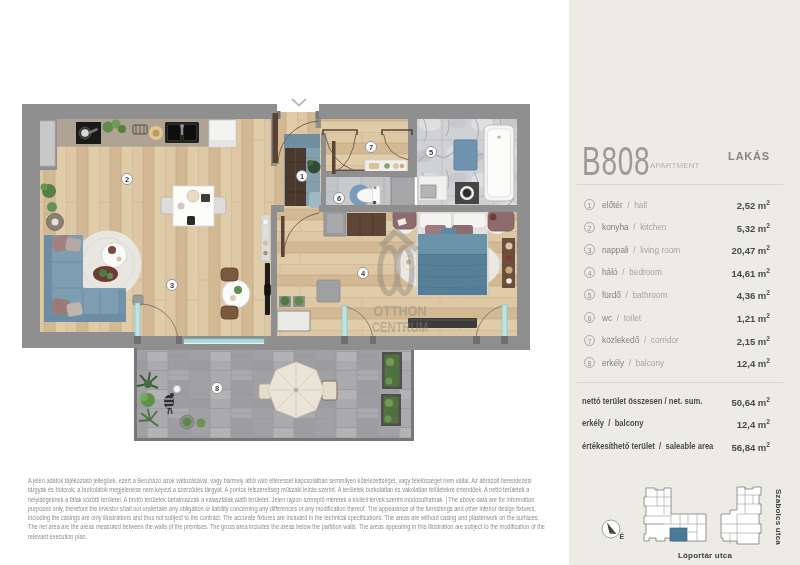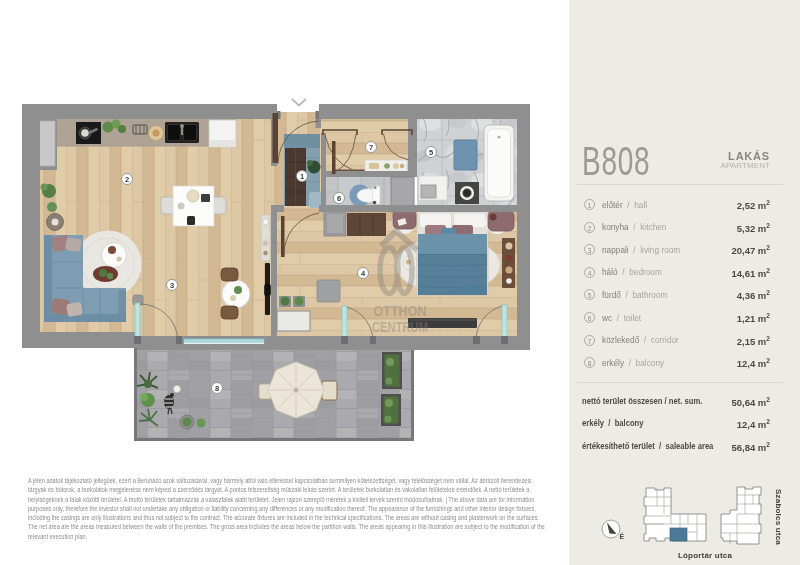--- a/index.html
+++ b/index.html
@@ -2,21 +2,21 @@
 <html><head>
 <meta charset="utf-8">
 <style>
   html,body{margin:0;padding:0;}
   body{width:800px;height:565px;background:#ffffff;font-family:"Liberation Sans",sans-serif;overflow:hidden;}
   .page{position:relative;width:800px;height:565px;}
   .abs{position:absolute;}
   .panel{position:absolute;left:569px;top:0;width:231px;height:565px;background:#ecebe6;}
   .b808{position:absolute;left:582px;top:139px;font-size:40px;color:#9b9a93;letter-spacing:1px;transform:scaleX(0.70);transform-origin:left top;}
   .lakas{position:absolute;left:650px;top:150px;width:120px;text-align:right;font-size:11px;font-weight:bold;letter-spacing:0.8px;color:#87867f;}
-  .apart{position:absolute;left:650px;top:161px;width:120px;text-align:right;font-size:8px;letter-spacing:0.1px;color:#b4b3ac;}
+  .apart{position:absolute;left:650px;top:161px;width:120px;font-size:8px;letter-spacing:0.1px;color:#b4b3ac;}
   .hr{position:absolute;left:577px;width:206px;height:1px;background:#d9d7d1;}
   .rowname{position:absolute;left:602px;font-size:9px;color:#82827c;white-space:nowrap;transform:scaleX(0.92);transform-origin:left top;}
   .rowname .en{color:#a6a59e;}
   .rowval{position:absolute;left:650px;width:120px;text-align:right;font-size:9.5px;font-weight:bold;color:#4b4b46;white-space:nowrap;}
   .circ{position:absolute;left:584px;width:11px;height:11px;border:1px solid #aaa9a2;border-radius:50%;font-size:6.5px;line-height:11px;text-align:center;color:#8b8b85;box-sizing:border-box;}
   .sumname{position:absolute;left:582px;font-size:9.3px;font-weight:bold;color:#4b4b46;white-space:nowrap;transform:scaleX(0.82);transform-origin:left top;}
   .disc{position:absolute;left:28px;top:476px;font-size:6.6px;line-height:9.3px;color:#8d8d8d;white-space:nowrap;transform:scaleX(0.85);transform-origin:left top;}
   sup{font-size:70%;}
 </style>
 </head>

